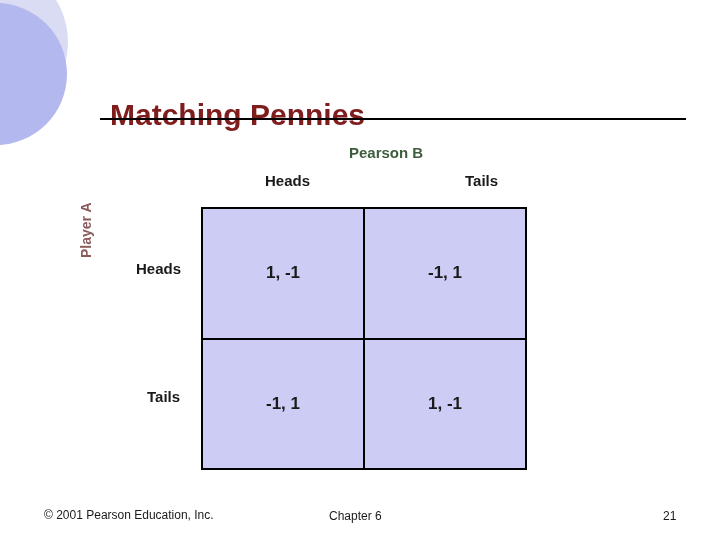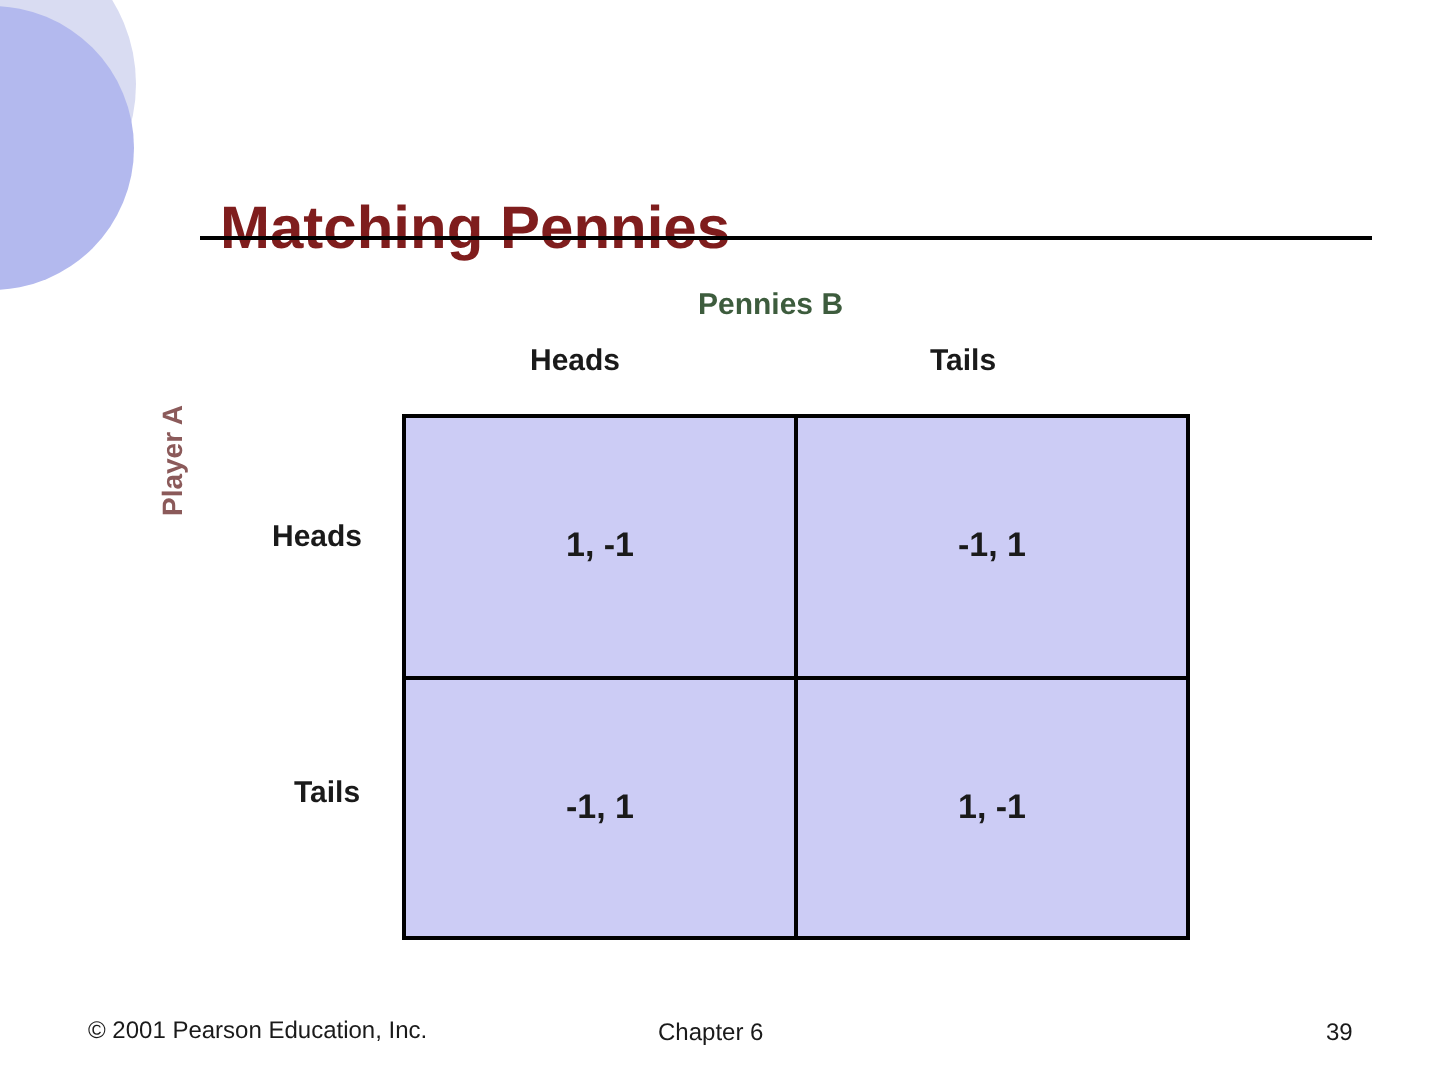--- a/index.html
+++ b/index.html
@@ -114,21 +114,21 @@
     font-weight: bold;
     color: #1a1a1a;
     white-space: nowrap;
   }
 
   
   .matrix {
     position: absolute;
     left: 201px;
     top: 207px;
-    width: 394px;
+    width: 326px;
     height: 263px;
     border-collapse: collapse;
     table-layout: fixed;
   }
   .matrix td {
     border: 2px solid #000000;
     background: #ccccf5;
     text-align: center;
     vertical-align: middle;
     font-size: 17px;
@@ -166,21 +166,21 @@
 </style>
 </head>
 <body>
 
 <div class="deco-circle-back"></div>
 <div class="deco-circle-front"></div>
 
 <div class="slide-title">Matching Pennies</div>
 <div class="title-rule"></div>
 
-<div class="player-b-label">Pennies B</div>
+<div class="player-b-label">Pearson B</div>
 <div class="col-head-heads">Heads</div>
 <div class="col-head-tails">Tails</div>
 
 <div class="player-a-label">Player A</div>
 <div class="row-head-heads">Heads</div>
 <div class="row-head-tails">Tails</div>
 
 <table class="matrix">
   <tbody>
     <tr>
@@ -189,13 +189,13 @@
     </tr>
     <tr>
       <td>-1, 1</td>
       <td>1, -1</td>
     </tr>
   </tbody>
 </table>
 
 <div class="footer-copyright">© 2001 Pearson Education, Inc.</div>
 <div class="footer-chapter">Chapter 6</div>
-<div class="footer-pagenum">39</div>
+<div class="footer-pagenum">21</div>
 
 </body></html>

